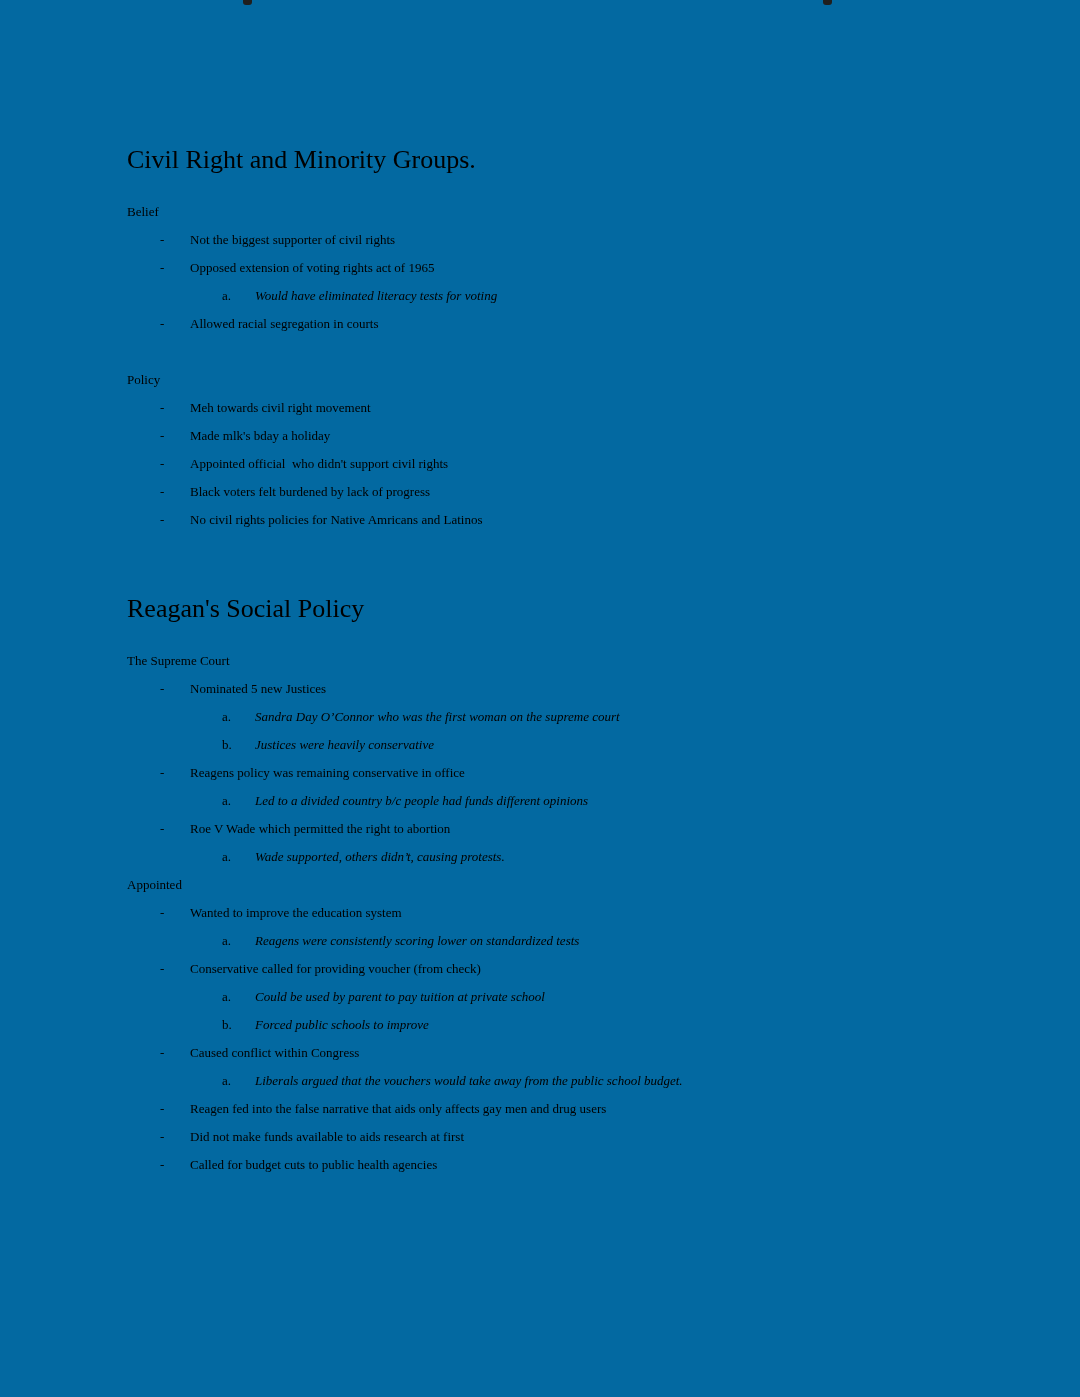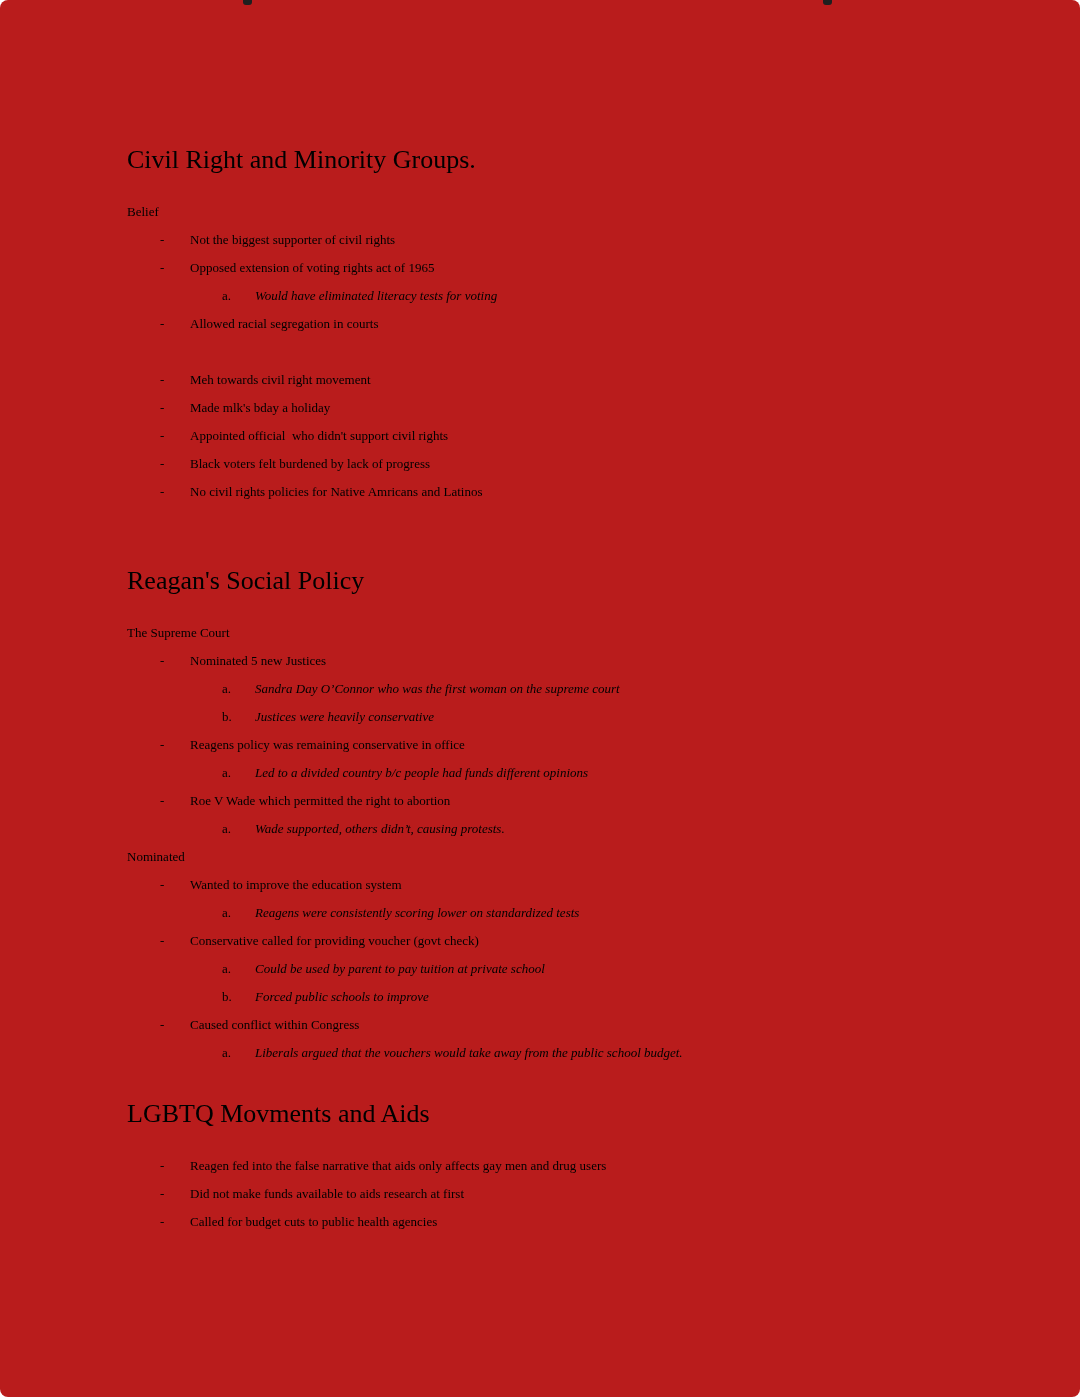--- a/index.html
+++ b/index.html
@@ -11,22 +11,21 @@
     width: 1080px;
     height: 1397px;
     position: relative;
     overflow: hidden;
     font-family: "Liberation Serif", "DejaVu Serif", serif;
     color: #000000;
   }
   .page {
     position: absolute;
     inset: 0;
-    background: #b91c1c;
-    border-radius: 8px;
+    background: #0369a1;
   }
   .artifact {
     position: absolute;
     top: 0;
     width: 9px;
     height: 5px;
     background: #1f1f1f;
     border-radius: 0 0 3px 3px;
   }
   #artifact-left  { left: 243px; }
@@ -99,20 +98,21 @@
             </div>
           </li>
           <li class="item">
             <div class="line d1">
               <span class="marker">-</span>
               <span class="text">Allowed racial segregation in courts</span>
             </div>
           </li>
         </ul>
         <div class="blank-line">&nbsp;</div>
+        <p class="group-label">Policy</p>
         <ul class="item-list">
           <li class="item">
             <div class="line d1">
               <span class="marker">-</span>
               <span class="text">Meh towards civil right movement</span>
             </div>
           </li>
           <li class="item">
             <div class="line d1">
               <span class="marker">-</span>
@@ -172,36 +172,36 @@
             <div class="line d1">
               <span class="marker">-</span>
               <span class="text">Roe V Wade which permitted the right to abortion</span>
             </div>
             <div class="line d2">
               <span class="marker">a.</span>
               <span class="text">Wade supported, others didn’t, causing protests.</span>
             </div>
           </li>
         </ul>
-        <p class="group-label">Nominated</p>
+        <p class="group-label">Appointed</p>
         <ul class="item-list">
           <li class="item">
             <div class="line d1">
               <span class="marker">-</span>
               <span class="text">Wanted to improve the education system</span>
             </div>
             <div class="line d2">
               <span class="marker">a.</span>
               <span class="text">Reagens were consistently scoring lower on standardized tests</span>
             </div>
           </li>
           <li class="item">
             <div class="line d1">
               <span class="marker">-</span>
-              <span class="text">Conservative called for providing voucher (govt check)</span>
+              <span class="text">Conservative called for providing voucher (from check)</span>
             </div>
             <div class="line d2">
               <span class="marker">a.</span>
               <span class="text">Could be used by parent to pay tuition at private school</span>
             </div>
             <div class="line d2">
               <span class="marker">b.</span>
               <span class="text">Forced public schools to improve</span>
             </div>
           </li>
@@ -211,21 +211,20 @@
               <span class="text">Caused conflict within Congress</span>
             </div>
             <div class="line d2">
               <span class="marker">a.</span>
               <span class="text">Liberals argued that the vouchers would take away from the public school budget.</span>
             </div>
           </li>
         </ul>
       </section>
       <section class="doc-section">
-        <h1 class="section-heading">LGBTQ Movments and Aids</h1>
         <ul class="item-list">
           <li class="item">
             <div class="line d1">
               <span class="marker">-</span>
               <span class="text">Reagen fed into the false narrative that aids only affects gay men and drug users</span>
             </div>
           </li>
           <li class="item">
             <div class="line d1">
               <span class="marker">-</span>

